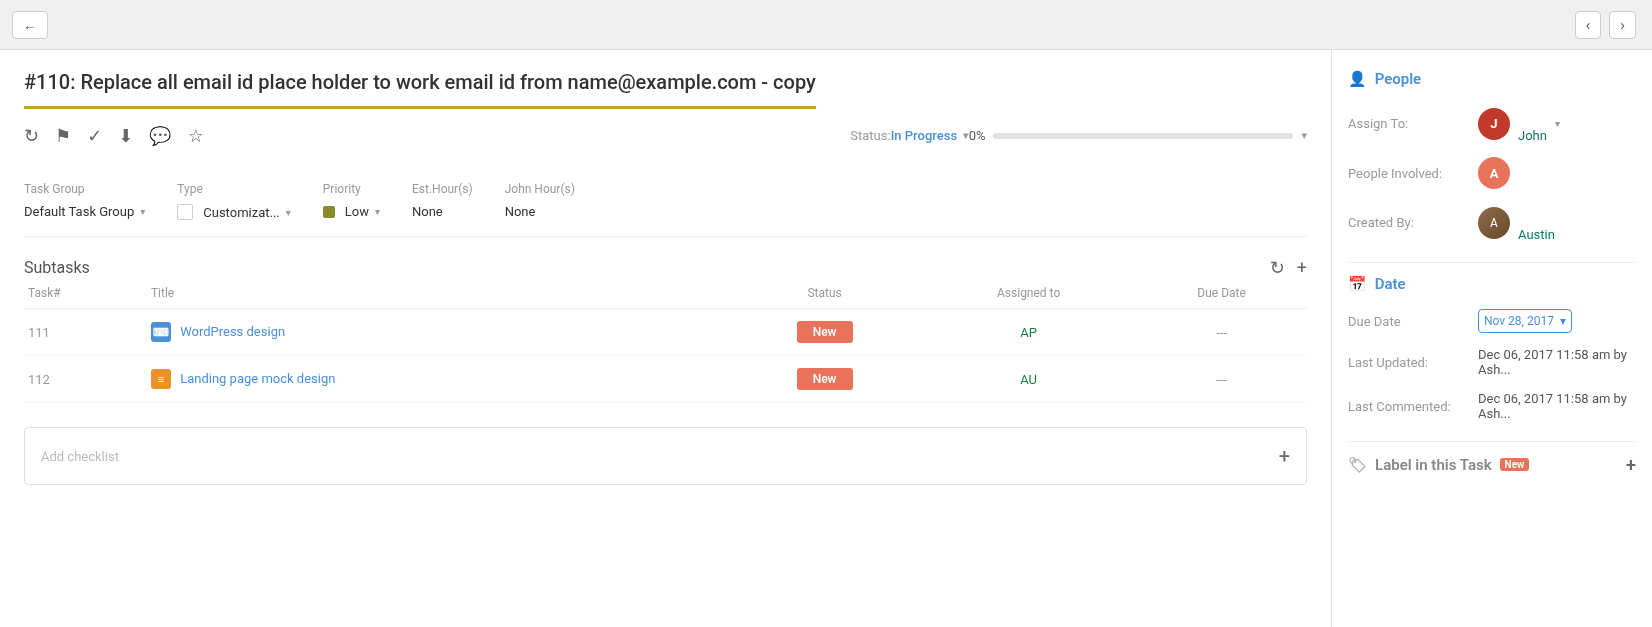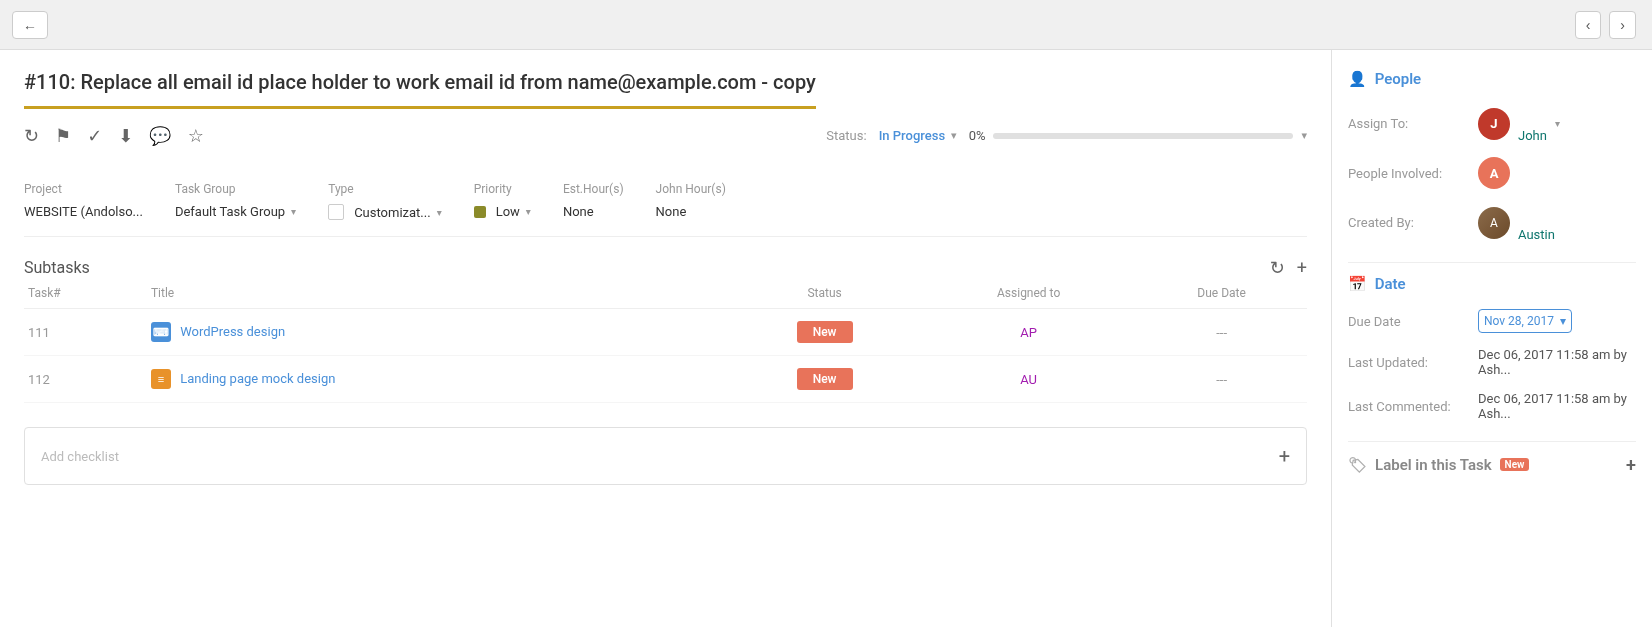--- a/index.html
+++ b/index.html
@@ -13,21 +13,21 @@
 
     .main-layout { display: flex; flex: 1; background: #fff; }
 
     .content-panel { flex: 1; padding: 20px 24px; border-right: 1px solid #e0e0e0; min-width: 0; }
 
     .task-title { font-size: 20px; font-weight: 500; color: #333; margin-bottom: 16px; padding-bottom: 12px; border-bottom: 3px solid #c8a020; display: inline-block; }
 
     .toolbar { display: flex; align-items: center; margin-bottom: 20px; }
     .toolbar-icons { display: flex; gap: 16px; align-items: center; }
     .tool-icon { font-size: 18px; color: #666; cursor: pointer; }
-    .status-section { margin-left: auto; display: flex; align-items: center; gap: 12px; }
+    .status-section { margin-left: auto; display: flex; align-items: center; }
     .status-label { color: #999; font-size: 13px; }
     .status-dropdown { display: flex; align-items: center; gap: 6px; color: #4a90d9; font-weight: 500; font-size: 13px; cursor: pointer; }
     .status-arrow { color: #999; font-size: 11px; }
     .progress-section { display: flex; align-items: center; gap: 8px; }
     .progress-pct { color: #555; font-size: 13px; }
     .progress-bar-container { width: 300px; height: 6px; background: #e0e0e0; border-radius: 3px; }
     .progress-bar { height: 100%; background: #4a90d9; border-radius: 3px; width: 0%; }
     .progress-arrow { color: #999; font-size: 11px; cursor: pointer; }
 
     .meta-row { display: flex; gap: 32px; padding: 16px 0; border-bottom: 1px solid #eee; margin-bottom: 20px; }
@@ -43,21 +43,21 @@
 
     .subtasks-table { width: 100%; border-collapse: collapse; }
     .subtasks-table th { color: #999; font-weight: 400; text-align: left; padding: 8px 4px; border-bottom: 1px solid #eee; font-size: 12px; }
     .subtasks-table td { padding: 12px 4px; border-bottom: 1px solid #f5f5f5; vertical-align: middle; }
     .task-num { color: #999; font-size: 13px; }
     .task-icon-badge { display: inline-flex; align-items: center; justify-content: center; width: 20px; height: 20px; border-radius: 3px; font-size: 11px; font-weight: bold; margin-right: 6px; }
     .badge-blue { background: #4a90d9; color: #fff; }
     .badge-orange { background: #e8922a; color: #fff; }
     .task-link { color: #4a90d9; text-decoration: none; }
     .status-badge { display: inline-block; background: #e8735a; color: #fff; padding: 4px 16px; border-radius: 3px; font-size: 12px; font-weight: 500; }
-    .assigned-initials { color: #a21caf; font-size: 13px; }
+    .assigned-initials { color: #15803d; font-size: 13px; }
     .due-date-dash { color: #999; }
 
     .checklist-section { margin-top: 24px; border: 1px solid #e0e0e0; border-radius: 4px; padding: 16px; display: flex; align-items: center; justify-content: space-between; }
     .checklist-placeholder { color: #bbb; font-size: 13px; }
     .add-btn { font-size: 20px; color: #666; cursor: pointer; }
 
     
     .sidebar { width: 320px; background: #fff; padding: 20px 16px; overflow-y: auto; }
 
     .sidebar-section { margin-bottom: 20px; }
@@ -128,24 +128,20 @@
             <div class="progress-bar-container">
               <div class="progress-bar"></div>
             </div>
             <span class="progress-arrow">▾</span>
           </div>
         </div>
       </div>
 
       
       <div class="meta-row">
-        <div class="meta-field">
-          <span class="meta-label">Project</span>
-          <span class="meta-value">WEBSITE (Andolso...</span>
-        </div>
         <div class="meta-field">
           <span class="meta-label">Task Group</span>
           <div class="meta-value">
             <span>Default Task Group</span>
             <span class="dropdown-arrow">▾</span>
           </div>
         </div>
         <div class="meta-field">
           <span class="meta-label">Type</span>
           <div class="meta-value">

